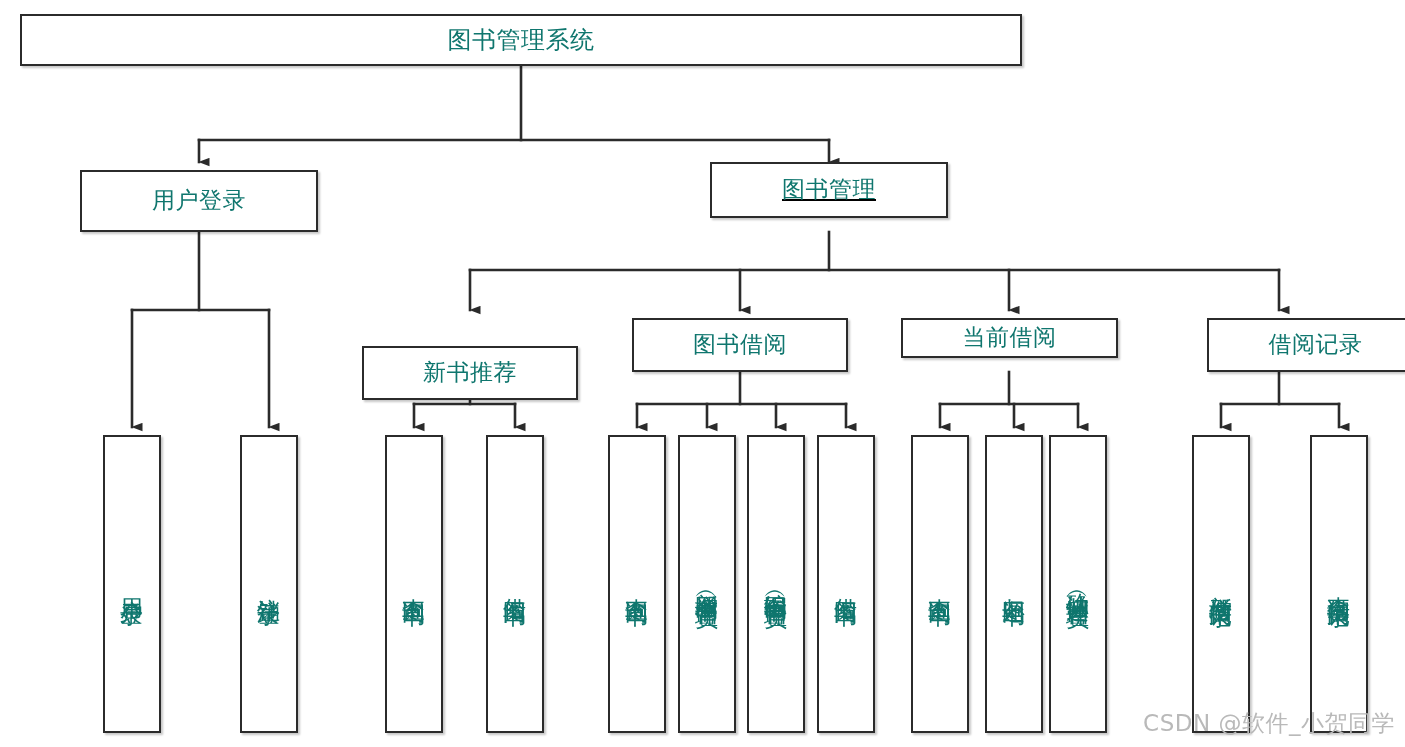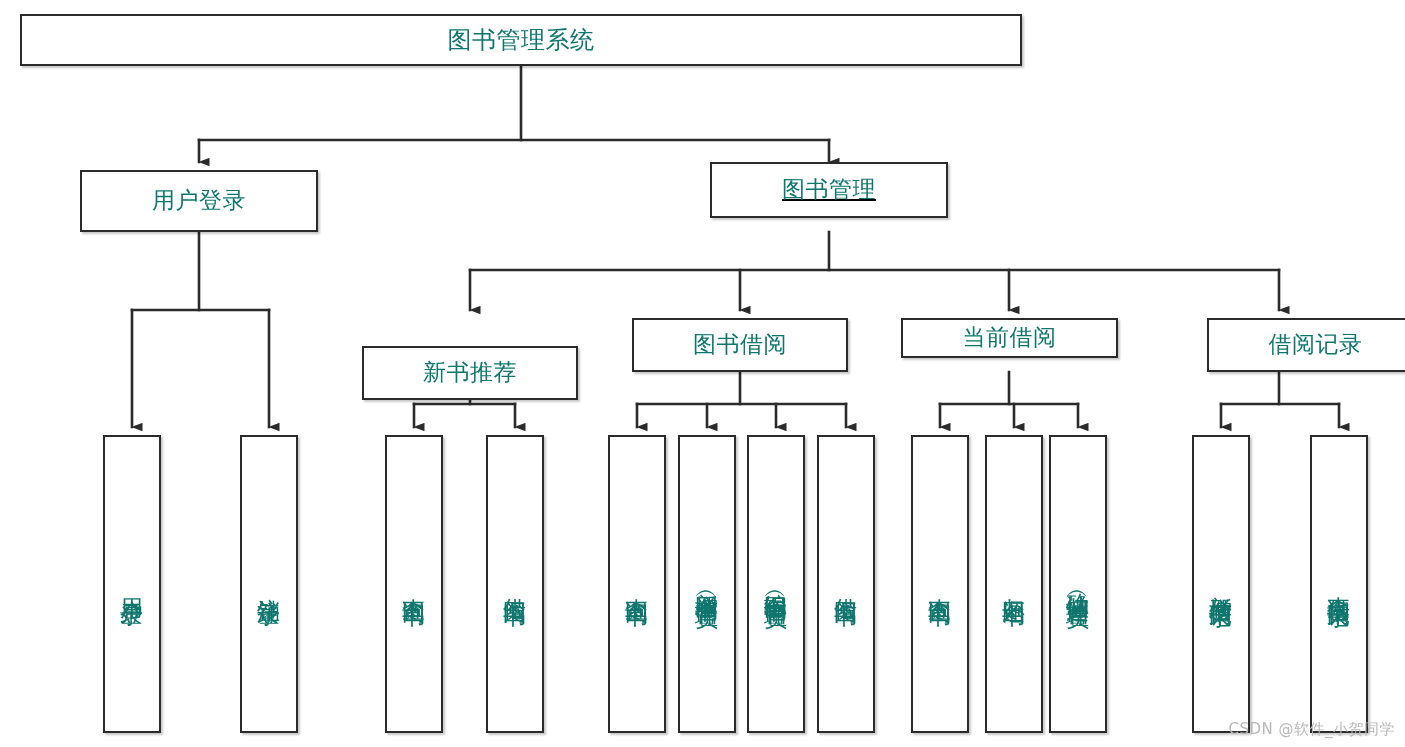--- a/index.html
+++ b/index.html
@@ -63,21 +63,21 @@
     text-orientation: upright;
     font-size: 23px;
     line-height: 1.05;
     letter-spacing: 2px;
     max-height: 100%;
   }
   .watermark {
     position: absolute;
     right: 10px;
     bottom: 8px;
-    font-size: 15px;
+    font-size: 23px;
     color: #b9b9b9;
     letter-spacing: 0.5px;
     user-select: none;
     white-space: nowrap;
   }
 </style>
 </head>
 <body>
 
 <div id="diagram-root">

